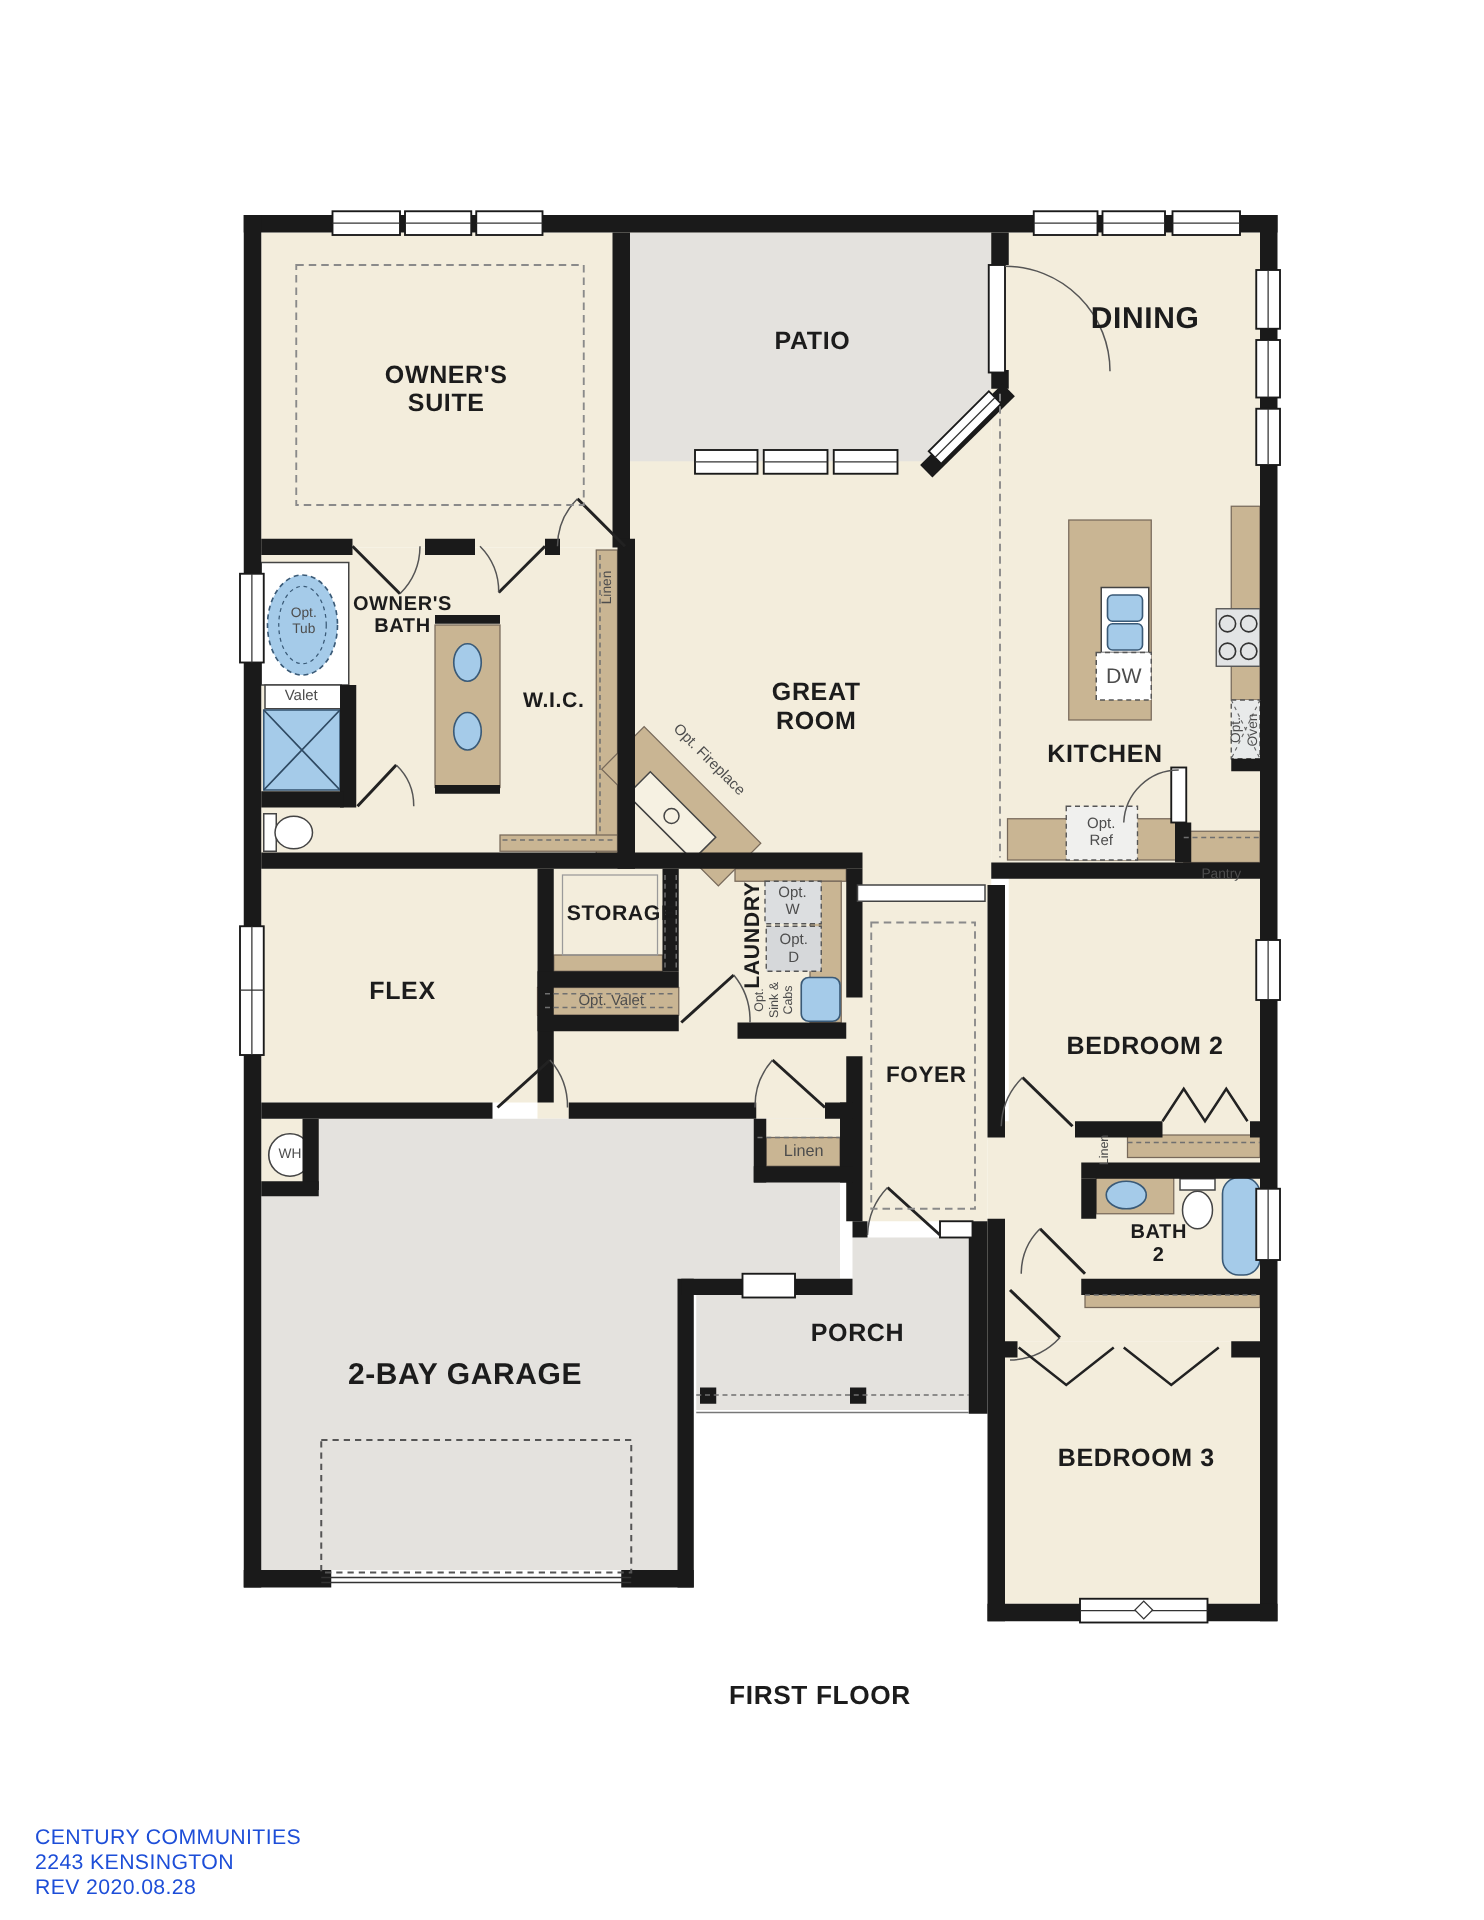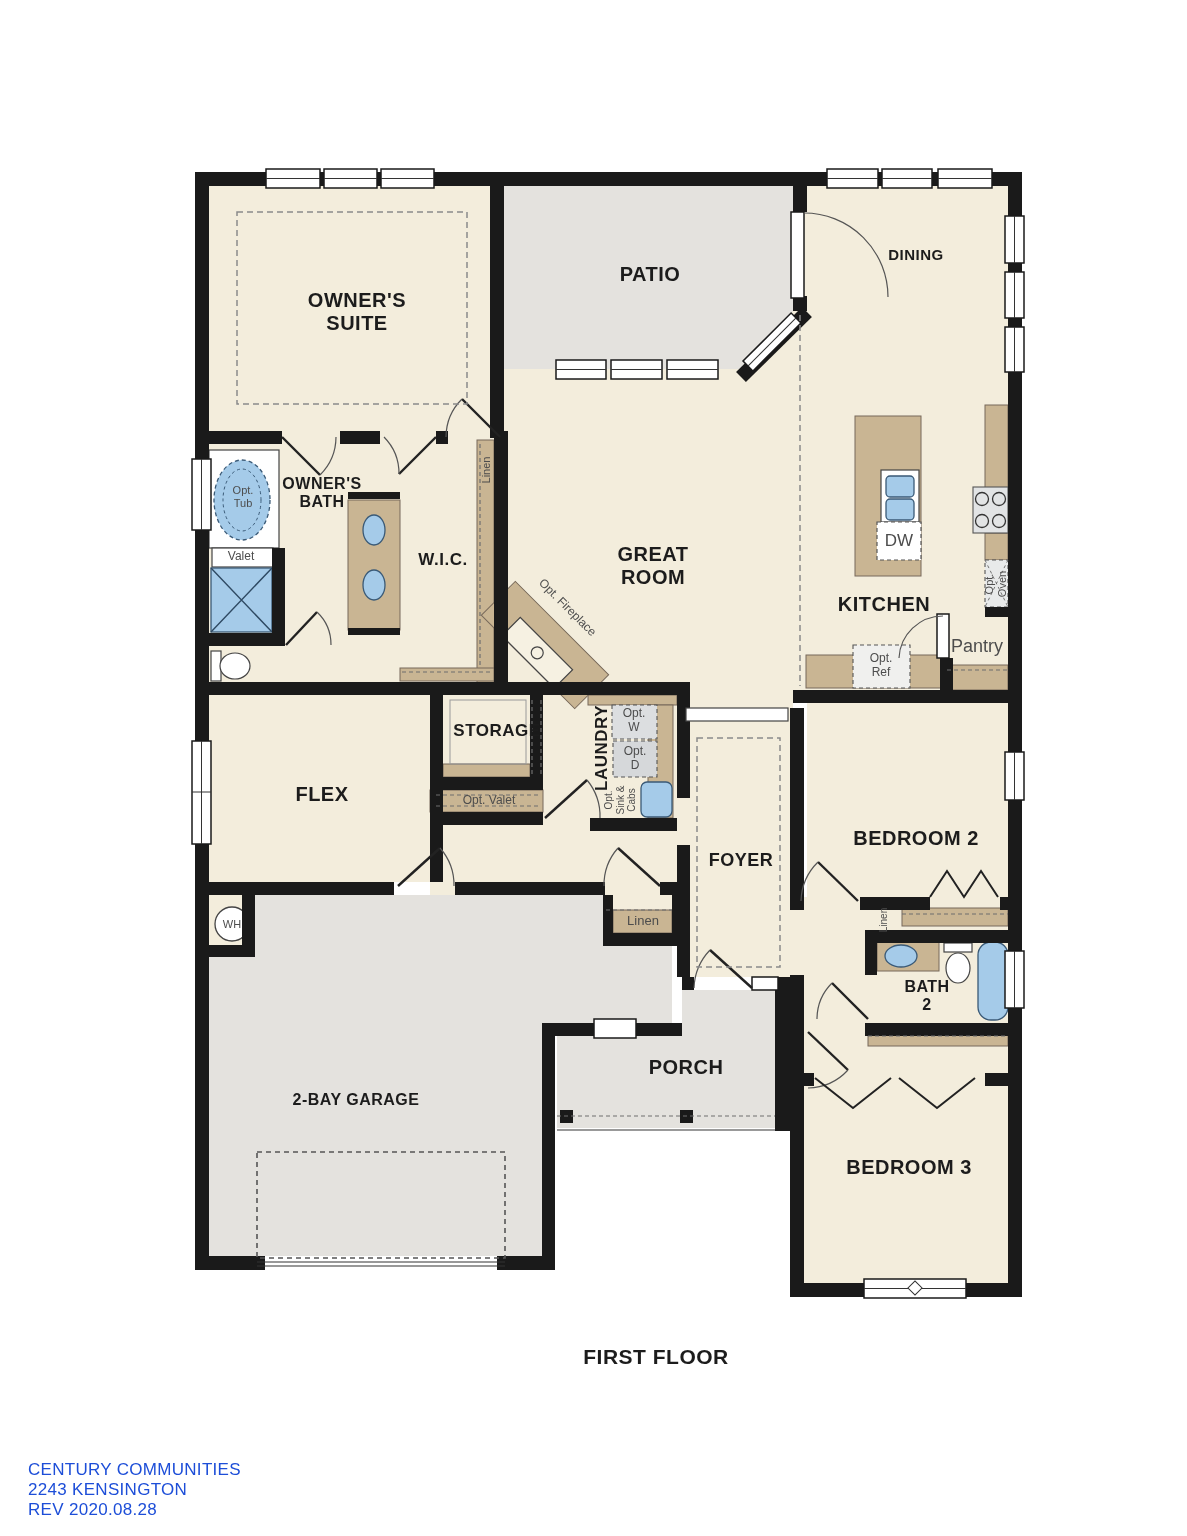--- a/index.html
+++ b/index.html
@@ -263,49 +263,49 @@
     <path d="M257,1262 L505,1262 M257,1266 L505,1266" stroke="#333" stroke-width="1.2" fill="none"></path>
     <path class="dashd" d="M557,1116 L775,1116"></path>
     <path d="M557,1130 L775,1130" stroke="#777" stroke-width="1.3" fill="none"></path>
     <path d="M985,560 L1008,607 M1008,560 L985,607" stroke="#666" stroke-width="0.9" stroke-dasharray="3 3" fill="none"></path>
   </g>
 </svg>
 
 <div class="lbl" style="left:357px;top:312px;font-size:20px">OWNER'S
 SUITE</div>
 <div class="lbl" style="left:650px;top:274px;font-size:20px">PATIO</div>
-<div class="lbl" style="left:916px;top:255px;font-size:15px">DINING</div>
+<div class="lbl" style="left:916px;top:255px;font-size:24px">DINING</div>
 <div class="lbl" style="left:322px;top:493px;font-size:16px">OWNER'S
 BATH</div>
 <div class="lbl" style="left:443px;top:560px;font-size:17px">W.I.C.</div>
 <div class="lbl" style="left:653px;top:566px;font-size:20px">GREAT
 ROOM</div>
 <div class="lbl" style="left:884px;top:604px;font-size:20px">KITCHEN</div>
 <div class="lbl" style="left:322px;top:794px;font-size:20px">FLEX</div>
 <div class="lbl" style="left:497px;top:731px;font-size:17px">STORAGE</div>
 <div class="lbl" style="left:602px;top:748px;font-size:17px;transform:translate(-50%,-50%) rotate(-90deg);white-space:nowrap">LAUNDRY</div>
 <div class="lbl" style="left:741px;top:860px;font-size:18px">FOYER</div>
 <div class="lbl" style="left:916px;top:838px;font-size:20px;white-space:nowrap">BEDROOM 2</div>
 <div class="lbl" style="left:927px;top:996px;font-size:16px">BATH
 2</div>
 <div class="lbl" style="left:909px;top:1167px;font-size:20px;white-space:nowrap">BEDROOM 3</div>
-<div class="lbl" style="left:356px;top:1100px;font-size:16px;white-space:nowrap">2-BAY GARAGE</div>
+<div class="lbl" style="left:372px;top:1100px;font-size:24px;white-space:nowrap">2-BAY GARAGE</div>
 <div class="lbl" style="left:686px;top:1067px;font-size:20px">PORCH</div>
 
 <div class="lbl sm" style="left:243px;top:497px;font-size:11px">Opt.
 Tub</div>
 <div class="lbl sm" style="left:241px;top:557px;font-size:12px">Valet</div>
 <div class="lbl sm" style="left:486px;top:470px;font-size:11px;transform:translate(-50%,-50%) rotate(-90deg);white-space:nowrap">Linen</div>
 <div class="lbl sm" style="left:567px;top:608px;font-size:12px;transform:translate(-50%,-50%) rotate(45deg);white-space:nowrap">Opt. Fireplace</div>
 <div class="lbl sm" style="left:899px;top:541px;font-size:17px">DW</div>
 <div class="lbl sm" style="left:996px;top:584px;font-size:11px;transform:translate(-50%,-50%) rotate(-90deg)">Opt.
 Oven</div>
 <div class="lbl sm" style="left:881px;top:666px;font-size:12px">Opt.
 Ref</div>
-<div class="lbl sm" style="left:977px;top:646px;font-size:18px">Pantry</div>
+<div class="lbl sm" style="left:977px;top:700px;font-size:11px">Pantry</div>
 <div class="lbl sm" style="left:489px;top:801px;font-size:12px;white-space:nowrap">Opt. Valet</div>
 <div class="lbl sm" style="left:634px;top:721px;font-size:12px">Opt.
 W</div>
 <div class="lbl sm" style="left:635px;top:759px;font-size:12px">Opt.
 D</div>
 <div class="lbl sm" style="left:620px;top:800px;font-size:10px;transform:translate(-50%,-50%) rotate(-90deg)">Opt.
 Sink &amp;
 Cabs</div>
 <div class="lbl sm" style="left:643px;top:921px;font-size:13px">Linen</div>
 <div class="lbl sm" style="left:232px;top:924px;font-size:11px">WH</div>

